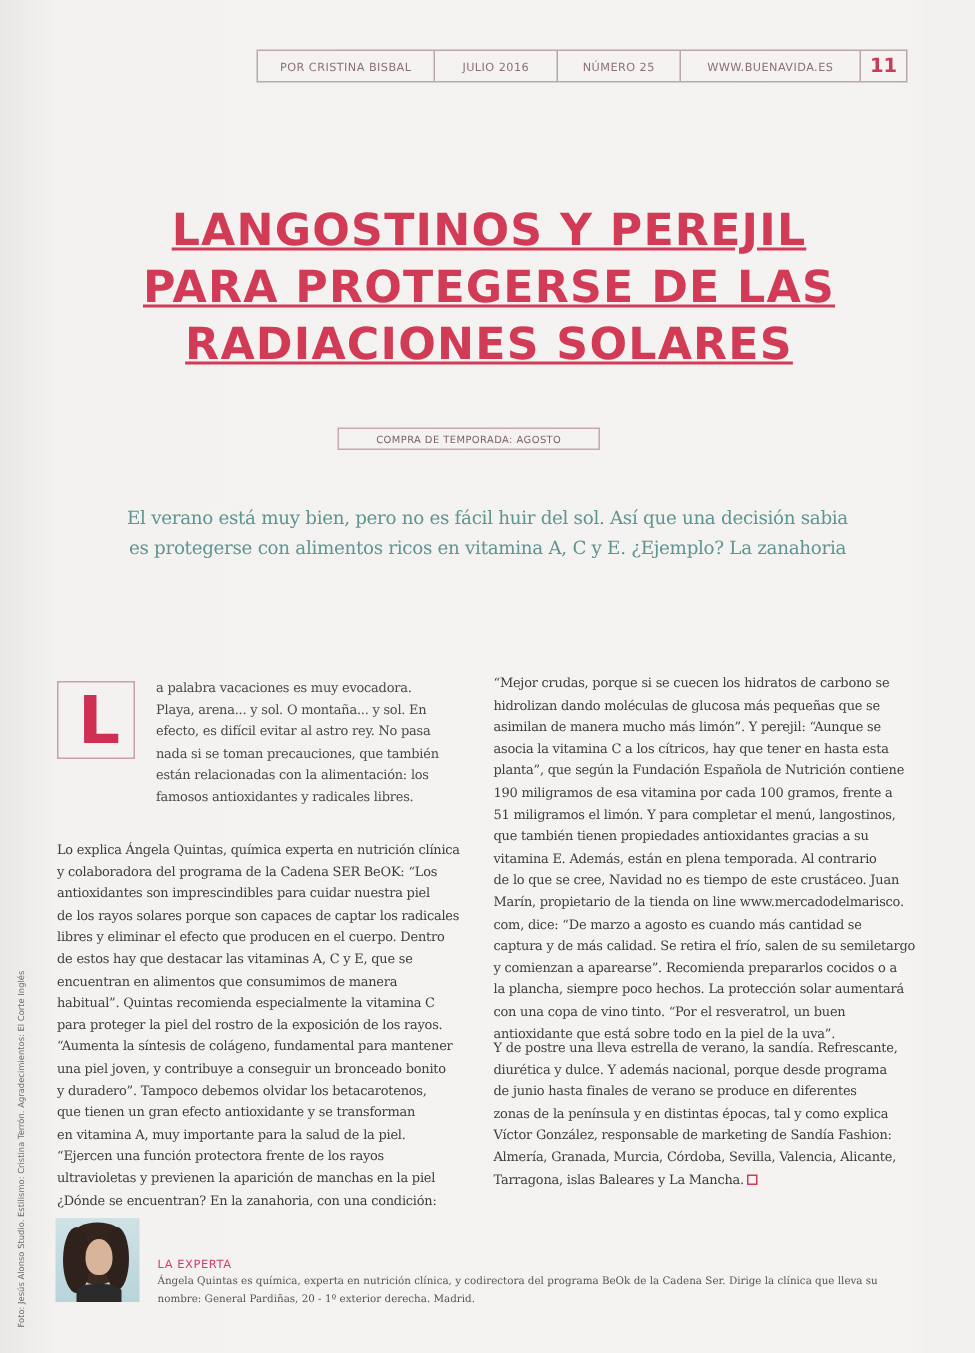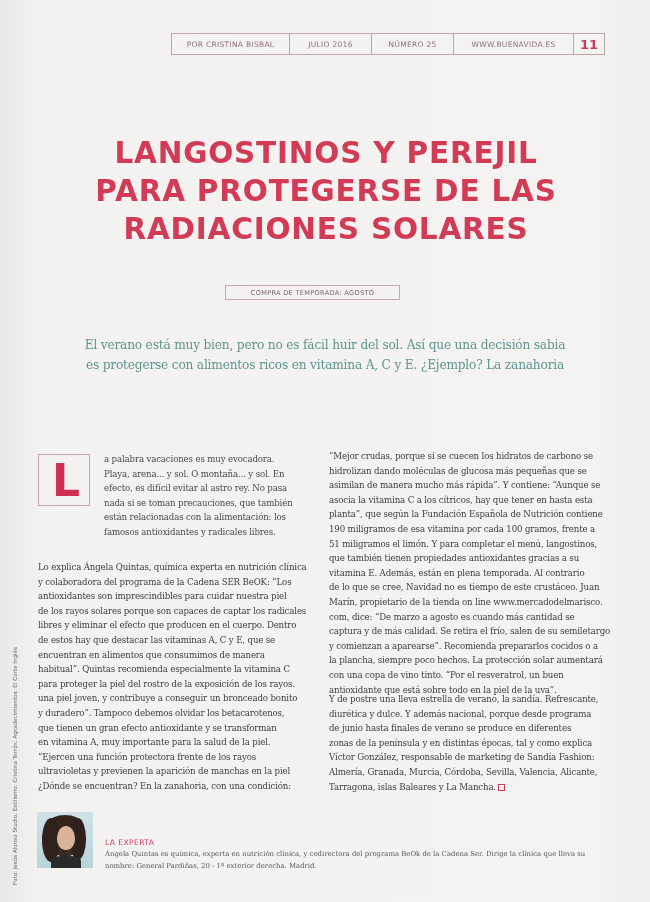--- a/index.html
+++ b/index.html
@@ -32,20 +32,21 @@
     .header .c4 { width: 120px; }
     .header .c5 { width: 30px; font-size: 13px; color: #c83c5a; font-weight: bold; letter-spacing: 0; }
 
     
     .title {
       position: absolute; left: 40px; top: 134px; width: 572px;
       text-align: center;
       font-family: "DejaVu Sans", sans-serif; font-weight: bold;
       font-size: 29.5px; line-height: 38px; letter-spacing: 0.8px;
       color: #d13b56;
+      text-decoration: underline;
     }
     .title div { white-space: nowrap; }
 
     .tag {
       position: absolute; left: 225px; top: 285px; width: 175px; height: 15px;
       border: 1px solid #c9a9b0; box-sizing: border-box;
       font-family: "DejaVu Sans", sans-serif; font-size: 6.6px; letter-spacing: 0.3px;
       color: #7b6268; display: flex; align-items: center; justify-content: center;
     }
 
@@ -156,33 +157,34 @@
   <div class="col para2">
     <span class="line">Lo explica Ángela Quintas, química experta en nutrición clínica</span>
     <span class="line">y colaboradora del programa de la Cadena SER BeOK: “Los</span>
     <span class="line">antioxidantes son imprescindibles para cuidar nuestra piel</span>
     <span class="line">de los rayos solares porque son capaces de captar los radicales</span>
     <span class="line">libres y eliminar el efecto que producen en el cuerpo. Dentro</span>
     <span class="line">de estos hay que destacar las vitaminas A, C y E, que se</span>
     <span class="line">encuentran en alimentos que consumimos de manera</span>
     <span class="line">habitual”. Quintas recomienda especialmente la vitamina C</span>
     <span class="line">para proteger la piel del rostro de la exposición de los rayos.</span>
+    <span class="line">“Aumenta la síntesis de colágeno, fundamental para mantener</span>
     <span class="line">una piel joven, y contribuye a conseguir un bronceado bonito</span>
     <span class="line">y duradero”. Tampoco debemos olvidar los betacarotenos,</span>
     <span class="line">que tienen un gran efecto antioxidante y se transforman</span>
     <span class="line">en vitamina A, muy importante para la salud de la piel.</span>
     <span class="line">“Ejercen una función protectora frente de los rayos</span>
     <span class="line">ultravioletas y previenen la aparición de manchas en la piel</span>
     <span class="line">¿Dónde se encuentran? En la zanahoria, con una condición:</span>
   </div>
 
   <div class="col rpara1">
     <span class="line">“Mejor crudas, porque si se cuecen los hidratos de carbono se</span>
     <span class="line">hidrolizan dando moléculas de glucosa más pequeñas que se</span>
-    <span class="line">asimilan de manera mucho más rápida”. Y contiene: “Aunque se</span>
+    <span class="line">asimilan de manera mucho más limón”. Y perejil: “Aunque se</span>
     <span class="line">asocia la vitamina C a los cítricos, hay que tener en hasta esta</span>
     <span class="line">planta”, que según la Fundación Española de Nutrición contiene</span>
     <span class="line">190 miligramos de esa vitamina por cada 100 gramos, frente a</span>
     <span class="line">51 miligramos el limón. Y para completar el menú, langostinos,</span>
     <span class="line">que también tienen propiedades antioxidantes gracias a su</span>
     <span class="line">vitamina E. Además, están en plena temporada. Al contrario</span>
     <span class="line">de lo que se cree, Navidad no es tiempo de este crustáceo. Juan</span>
     <span class="line">Marín, propietario de la tienda on line www.mercadodelmarisco.</span>
     <span class="line">com, dice: “De marzo a agosto es cuando más cantidad se</span>
     <span class="line">captura y de más calidad. Se retira el frío, salen de su semiletargo</span>

